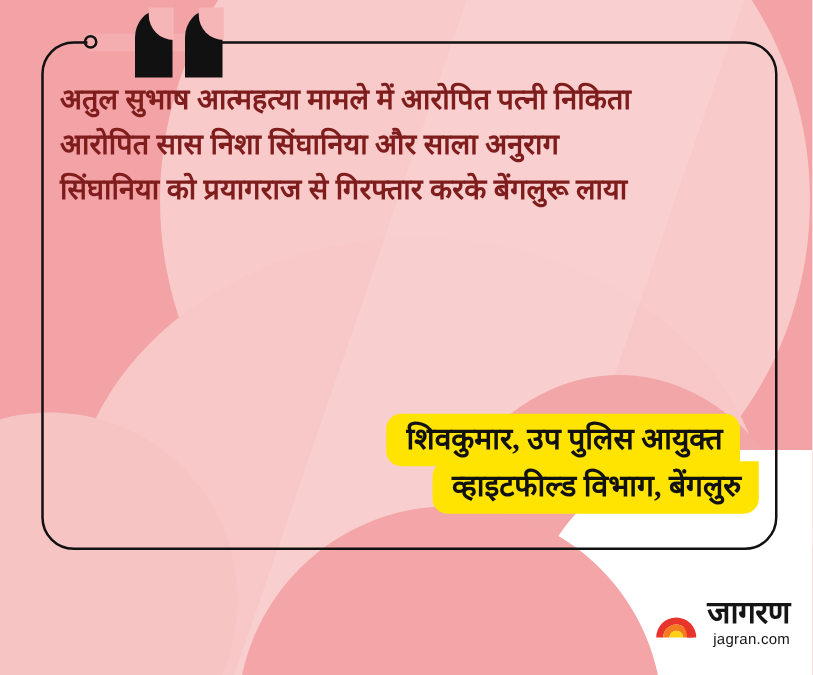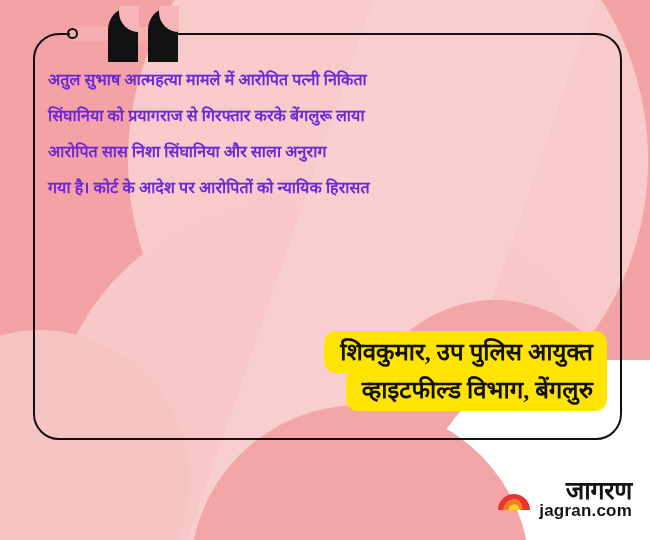--- a/index.html
+++ b/index.html
@@ -149,22 +149,22 @@
   }
   .qm-1 { left: 0; }
   .qm-2 { left: 40px; }
 
   
   .quote-body {
     position: absolute;
     left: 48px;
     top: 62px;
     width: 560px;
-    color: #6d28d9;
-    font-size: 16px;
+    color: #7f1d1d;
+    font-size: 23px;
     line-height: 36px;
     font-weight: bold;
     text-align: justify;
     text-justify: inter-word;
     letter-spacing: .1px;
   }
   .quote-body > span { display: block; }
 
   
   .attribution {
@@ -177,21 +177,21 @@
     display: inline-block;
     background: #ffe401;
     color: #111111;
     font-size: 24px;
     font-weight: bold;
     line-height: 30px;
     padding: 6px 14px 6px 16px;
     border-radius: 12px;
     white-space: nowrap;
   }
-  .attr-line-1 { border-radius: 12px 12px 0 12px; margin-right: 0; }
+  .attr-line-1 { border-radius: 12px 12px 0 12px; margin-right: 15px; }
   .attr-line-2 { border-radius: 12px 0 12px 12px; margin-top: -4px; text-align: center; }
 
   
   .logo {
     position: absolute;
     right: 18px;
     bottom: 22px;
     display: flex;
     align-items: center;
     gap: 8px;
@@ -200,22 +200,22 @@
   .logo-text { display: flex; flex-direction: column; align-items: flex-end; }
   .logo-name {
     font-size: 25px;
     font-weight: bold;
     color: #151515;
     line-height: 24px;
     letter-spacing: -.3px;
   }
   .logo-domain {
     font-family: "Liberation Sans", sans-serif;
-    font-size: 17px;
-    font-weight: bold;
+    font-size: 12px;
+    font-weight: normal;
     color: #151515;
     line-height: 14px;
     letter-spacing: .2px;
     margin-top: 1px;
   }
 </style>
 </head>
 <body>
 
 <div id="card">
@@ -236,23 +236,22 @@
   <div class="ring ring-left"></div>
   <div class="ring ring-right"></div>
 
   <div class="quote-mark">
     <div class="qm qm-1"></div>
     <div class="qm qm-2"></div>
   </div>
 
   <div class="quote-body">
     <span>अतुल सुभाष आत्महत्या मामले में आरोपित पत्नी निकिता</span>
+    <span>आरोपित सास निशा सिंघानिया और साला अनुराग</span>
     <span>सिंघानिया को प्रयागराज से गिरफ्तार करके बेंगलुरू लाया</span>
-    <span>आरोपित सास निशा सिंघानिया और साला अनुराग</span>
-    <span>गया है। कोर्ट के आदेश पर आरोपितों को न्यायिक हिरासत</span>
   </div>
 
   <div class="attribution">
     <div><span class="attr-line attr-line-1">शिवकुमार, उप पुलिस आयुक्त</span></div>
     <div><span class="attr-line attr-line-2">व्हाइटफील्ड विभाग, बेंगलुरु</span></div>
   </div>
 
   <div class="logo">
     <svg class="logo-sun" viewBox="0 0 34 24">
       <path d="M1 23 A16 16 0 0 1 33 23 L27.5 23 A10.5 10.5 0 0 0 6.5 23 Z" fill="#e8342a"></path>

